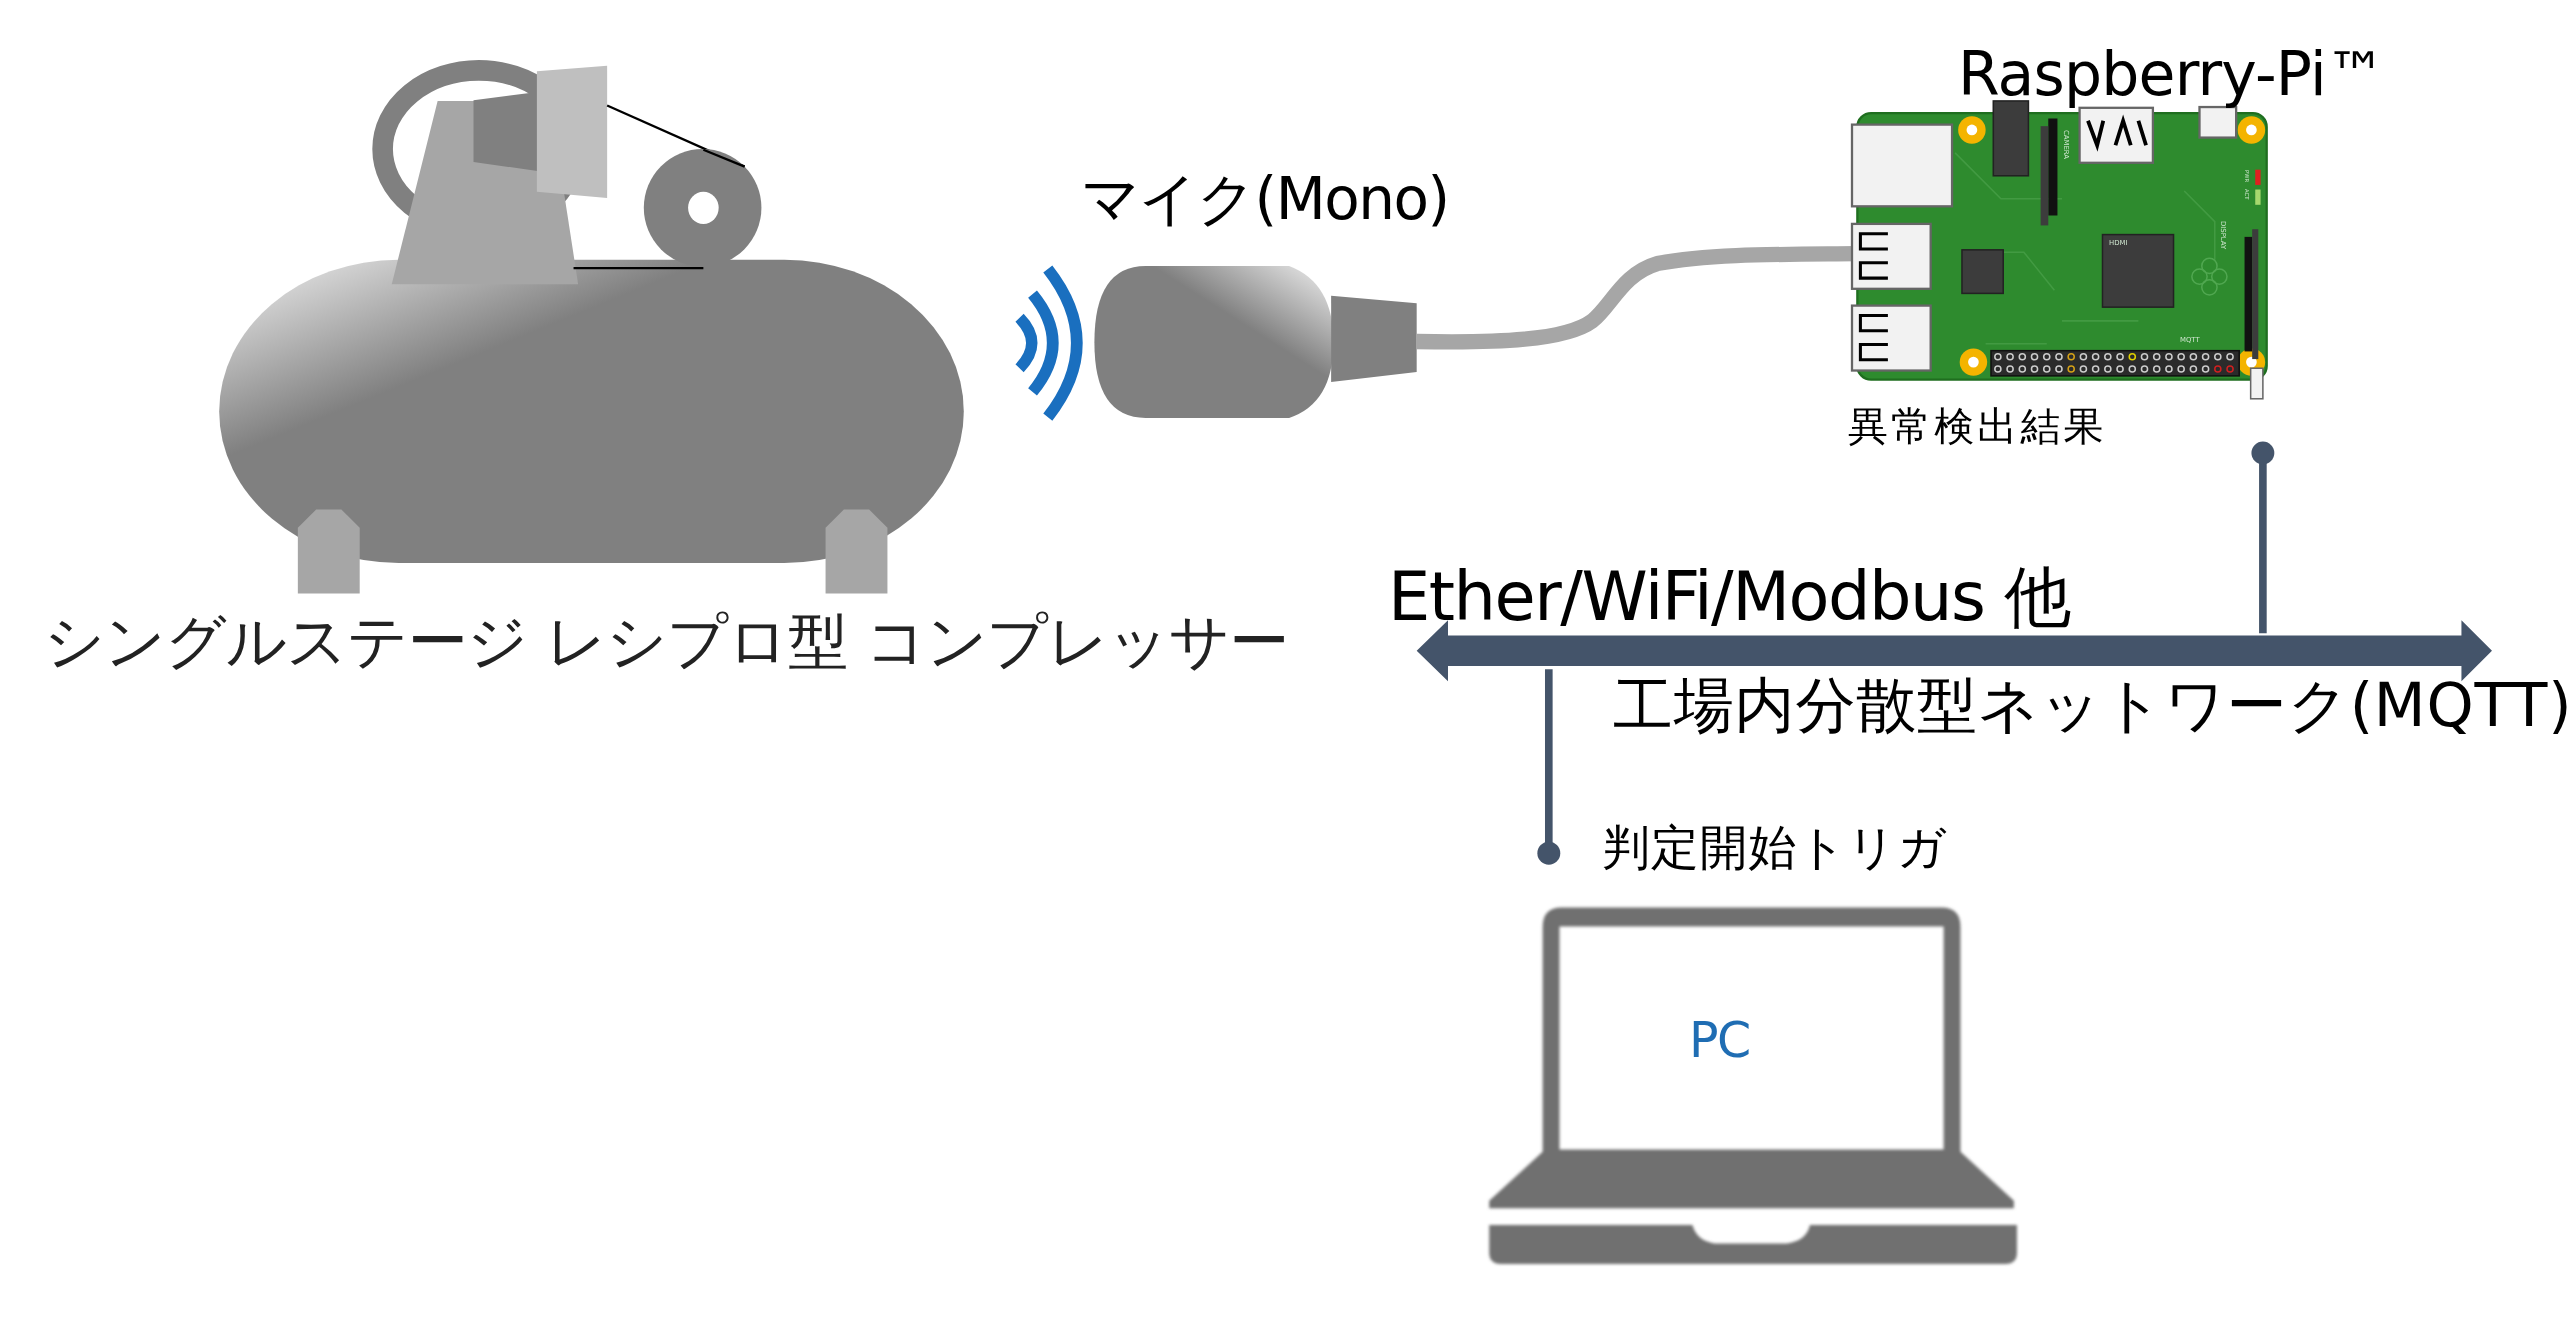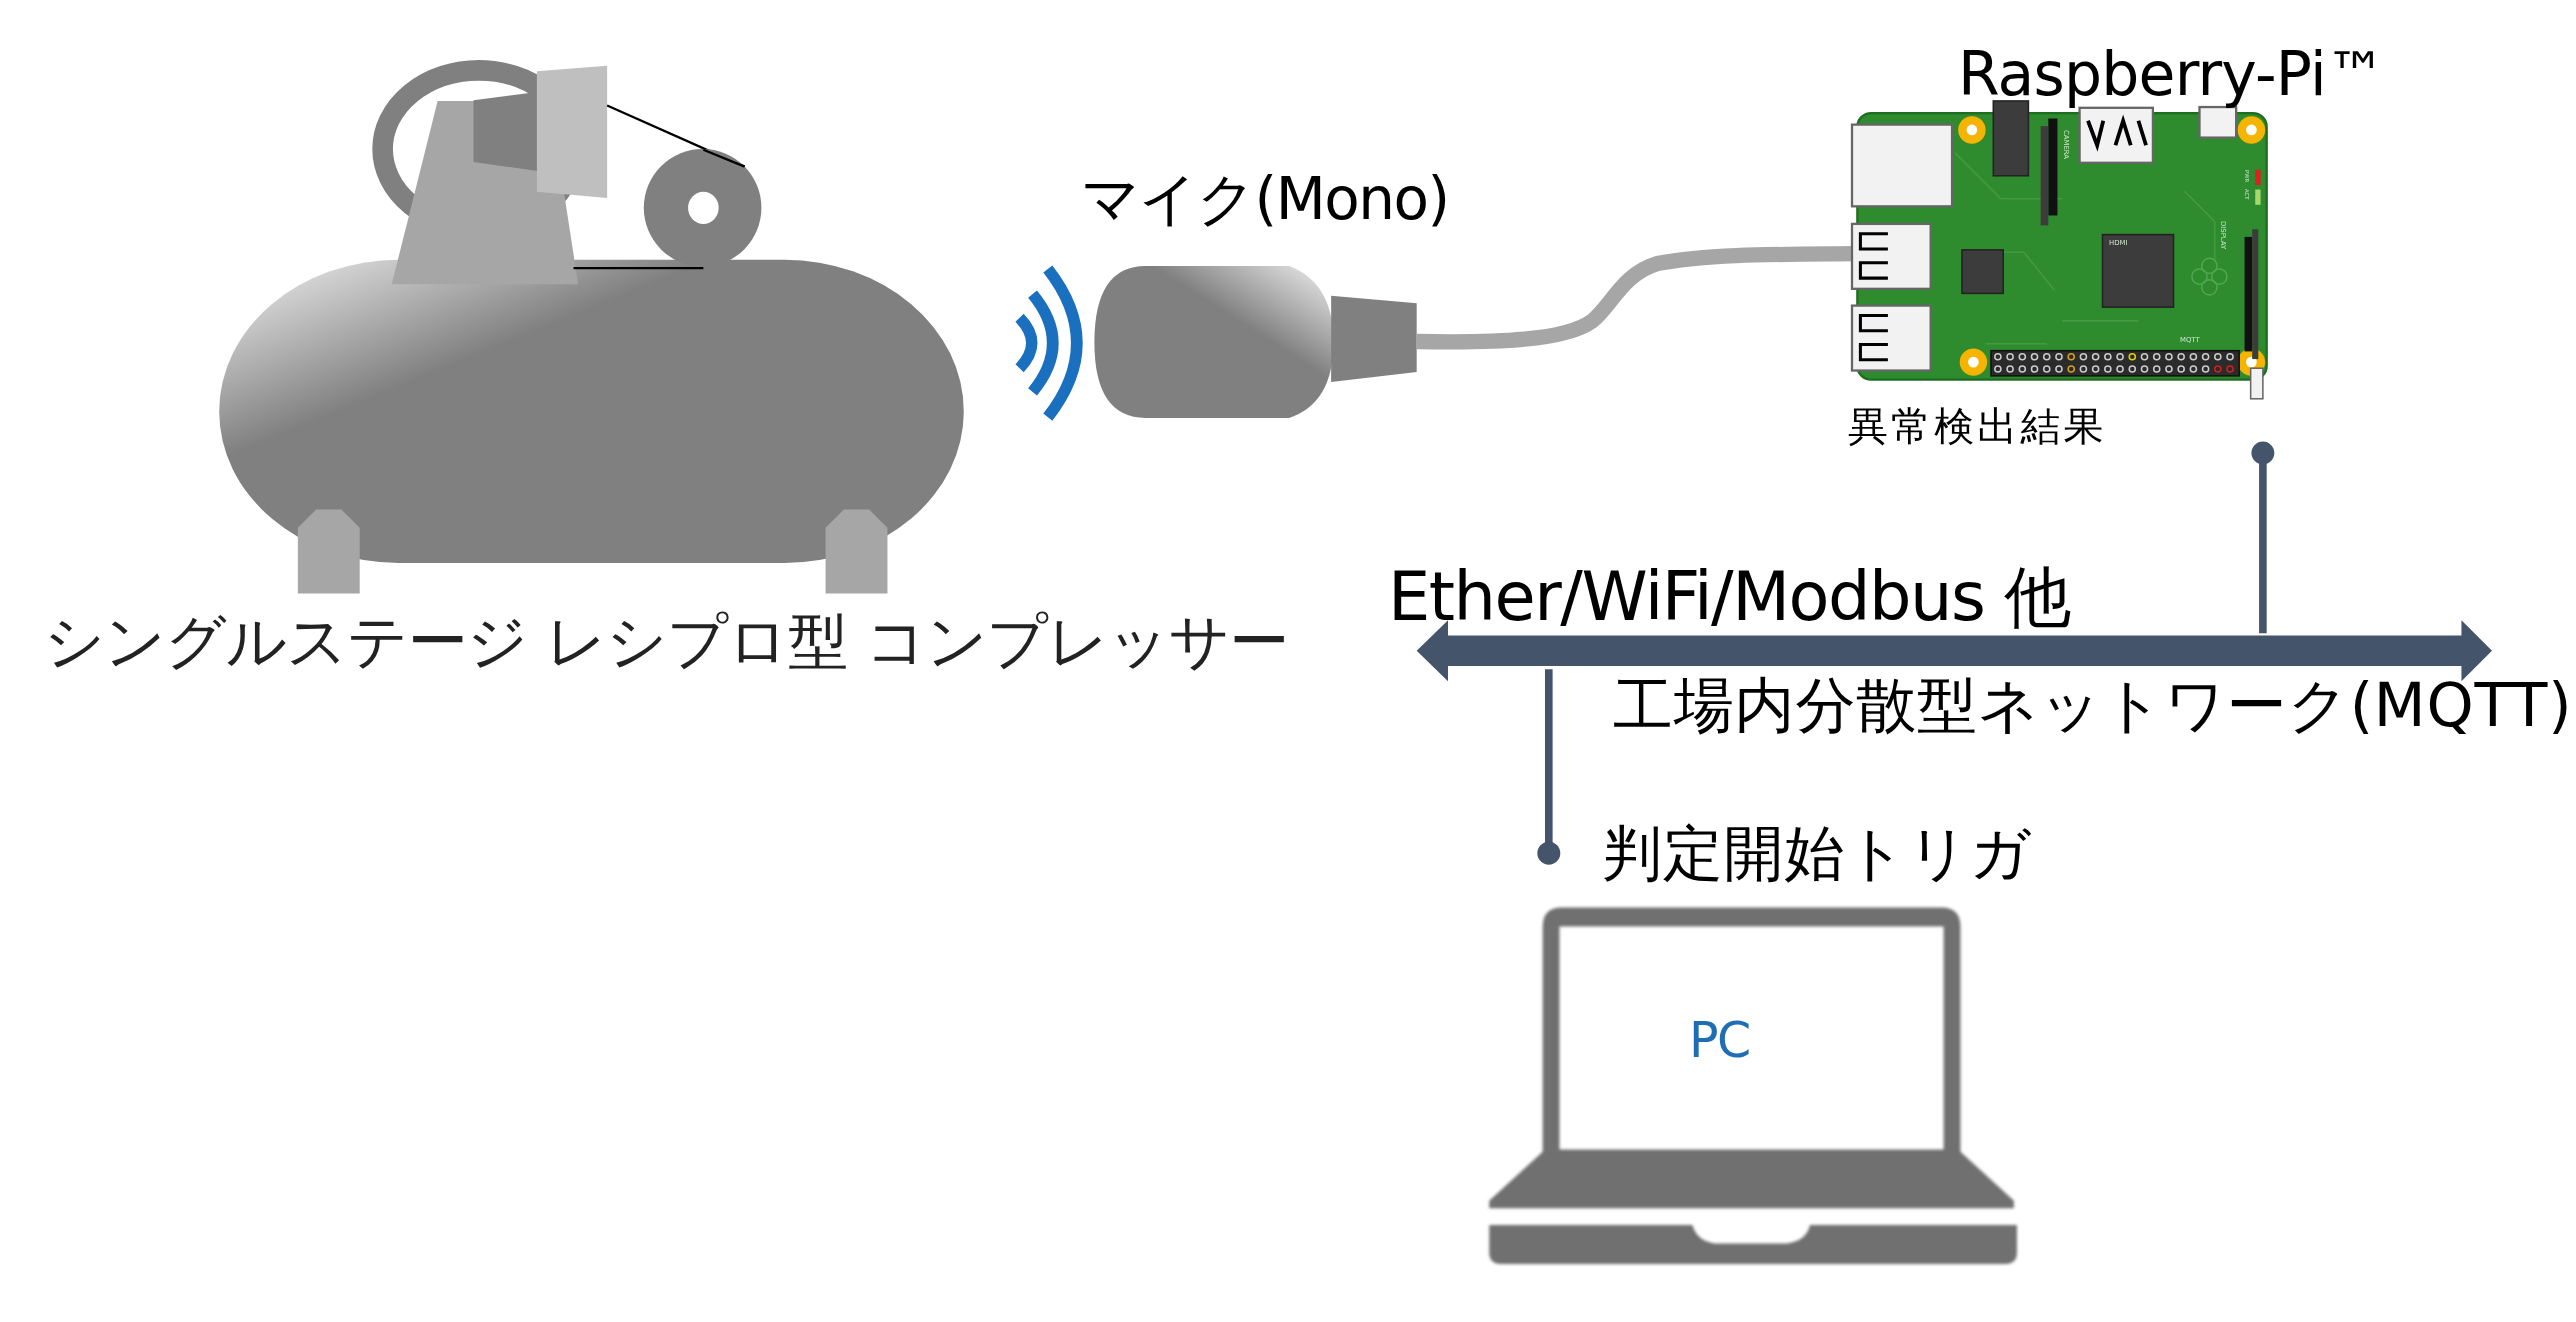--- a/index.html
+++ b/index.html
@@ -5,21 +5,21 @@
   html, body { margin: 0; padding: 0; background: #ffffff; }
   body { width: 2576px; height: 1323px; position: relative; overflow: hidden; font-family: "DejaVu Sans", "Liberation Sans", sans-serif; }
   .lbl { position: absolute; white-space: nowrap; color: #000; line-height: 1; }
   #stage { position: absolute; left: 0; top: 0; }
   .compressor-label { left: 44px; top: 611px; font-size: 60px; color: #222; letter-spacing: -0.8px; }
   .mic-label { left: 1081px; top: 170px; font-size: 58px; letter-spacing: -1.5px; }
   .rpi-title { left: 1958px; top: 27.5px; font-size: 60px; letter-spacing: -0.8px; margin-top: 16px; }
   .rpi-result { left: 1848px; top: 406px; font-size: 40px; letter-spacing: 3.1px; }
   .net-protocols { left: 1388px; top: 564px; font-size: 67px; letter-spacing: -1.5px; }
   .net-name { left: 1613px; top: 675px; font-size: 60px; letter-spacing: 0.8px; }
-  .trigger-label { left: 1602px; top: 823px; font-size: 60px; letter-spacing: 0.8px; }
+  .trigger-label { left: 1602px; top: 823px; font-size: 48px; letter-spacing: 0.8px; }
   .pc-label { left: 1689px; top: 1016px; font-size: 49px; color: #1f6db3; letter-spacing: -1.5px; }
   .rpi-chip-text { position: absolute; font-size: 6.9px; color: #cfe6cf; font-family: "DejaVu Sans", sans-serif; }
 </style>
 </head>
 <body>
 
 <svg id="stage" width="2576" height="1323" viewBox="0 0 3373 1732" xmlns="http://www.w3.org/2000/svg">
   <defs>
     <linearGradient id="tankGrad" x1="0" y1="0" x2="1" y2="1" gradientUnits="objectBoundingBox">
       <stop offset="0" stop-color="#f2f2f2"></stop>

